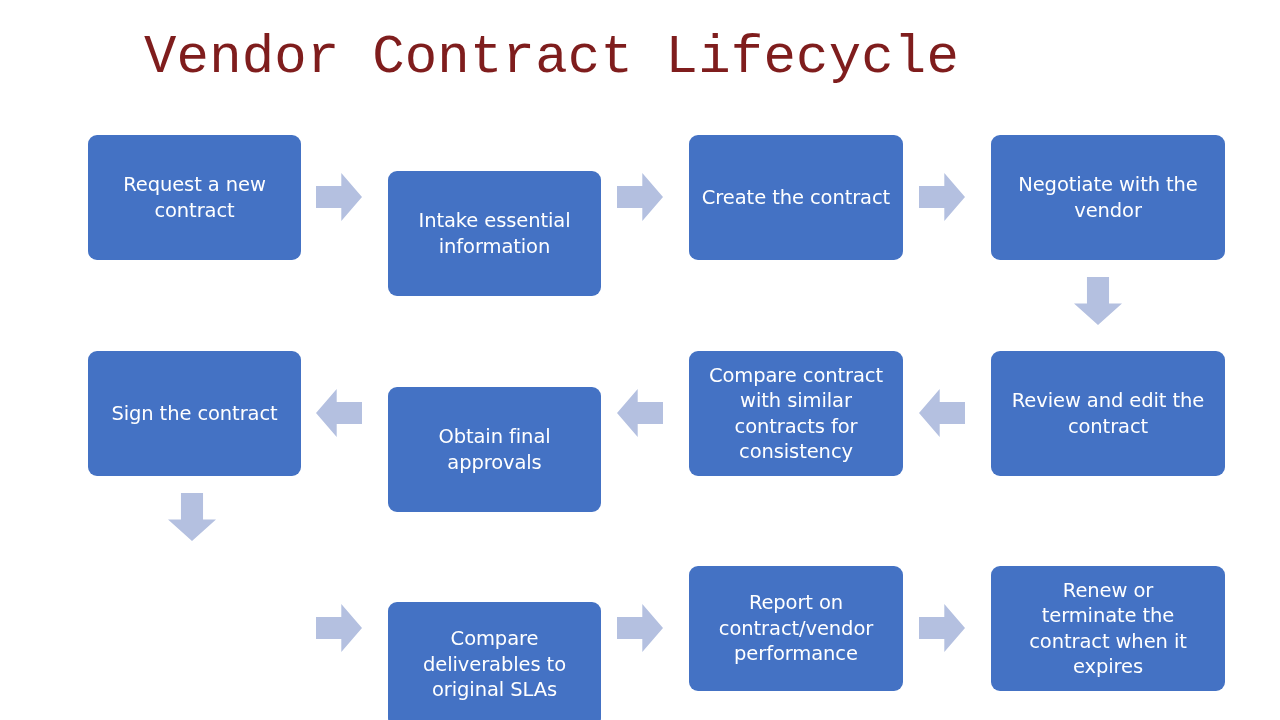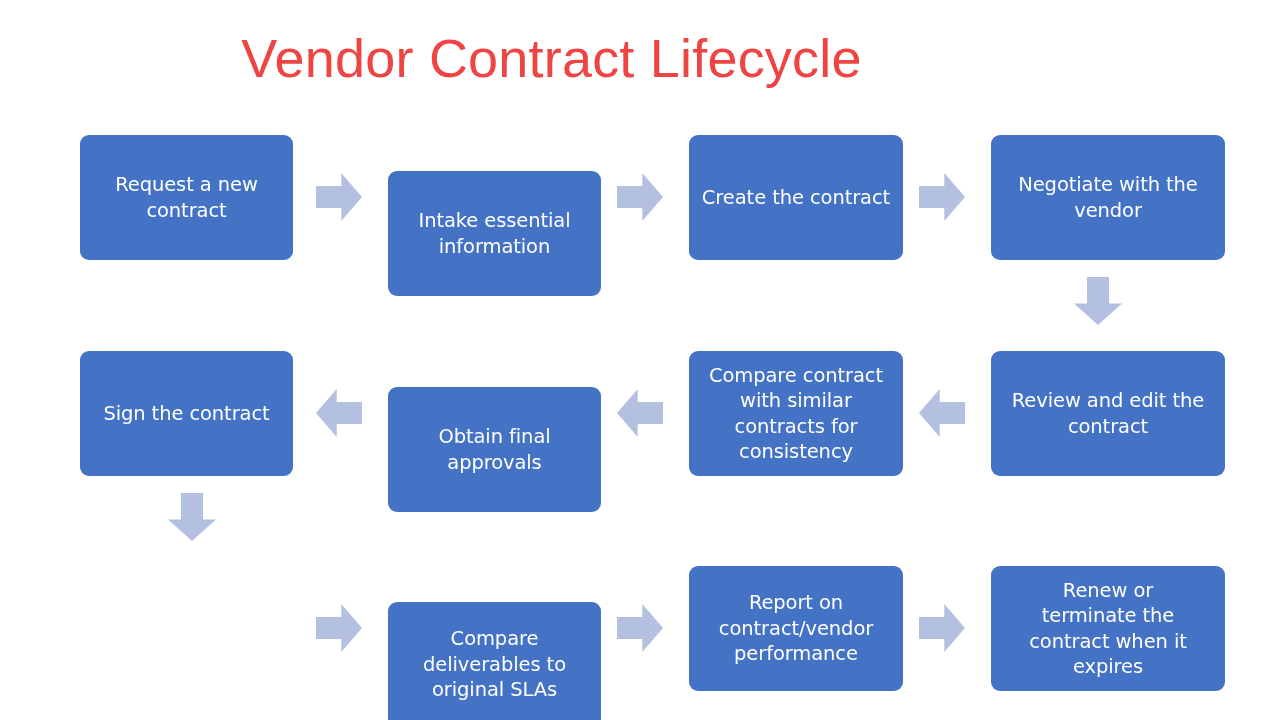--- a/index.html
+++ b/index.html
@@ -29,23 +29,23 @@
   
   #title {
     position: absolute;
     left: 0;
     top: 26px;
     width: 1103px;
     text-align: center;
     font-size: 54px;
     font-weight: 300;
     line-height: 1.2;
-    color: #ef4444;
+    color: #7f1d1d;
     letter-spacing: 0.2px;
-    font-family: Liberation Sans, sans-serif;
+    font-family: Liberation Mono, monospace;
     white-space: nowrap;
   }
 
   
   .node {
     position: absolute;
     box-sizing: border-box;
     background: #4472C4;
     border-radius: 9px;
     color: #ffffff;
@@ -58,21 +58,21 @@
   .node .label {
     font-size: 19.5px;
     line-height: 1.30;
     font-weight: 400;
     color: #ffffff;
     letter-spacing: -0.1px;
     white-space: pre-line;
   }
 
   
-  .col0 { left: 80px;  width: 213px; }
+  .col0 { left: 88px;  width: 213px; }
   .col1 { left: 388px; width: 213px; margin-top: 36px; }
   .col2 { left: 689px; width: 214px; }
   .col3 { left: 991px; width: 234px; }
 
   
   .row0 { top: 135px; height: 125px; }
   .row1 { top: 351px; height: 125px; }
   .row2 { top: 566px; height: 125px; }
 
   

